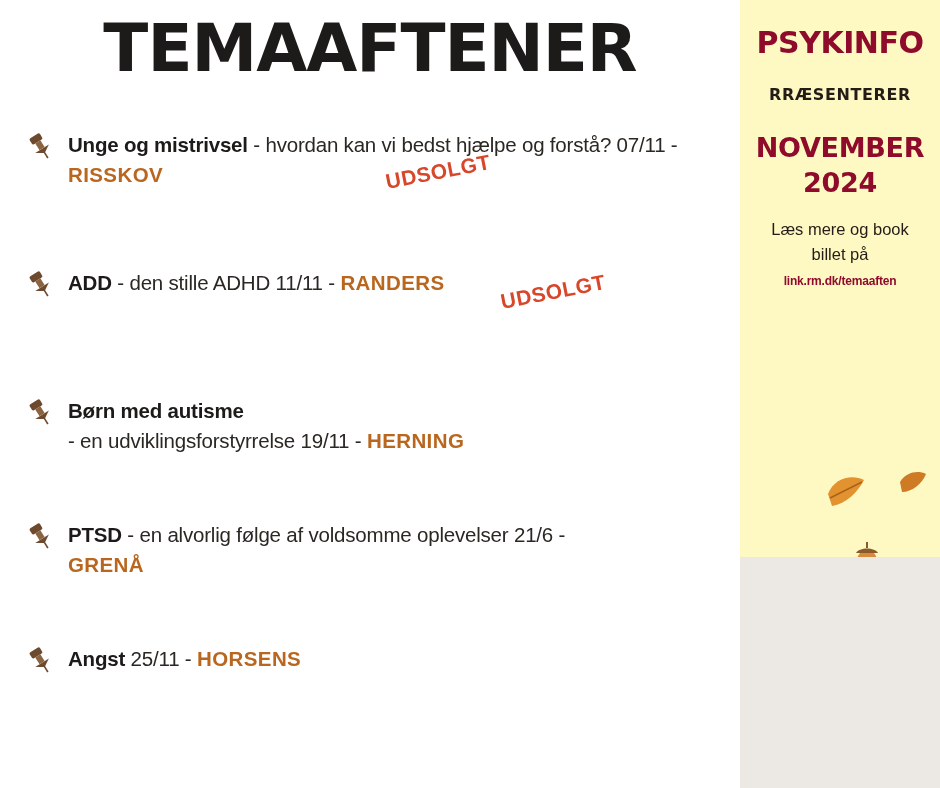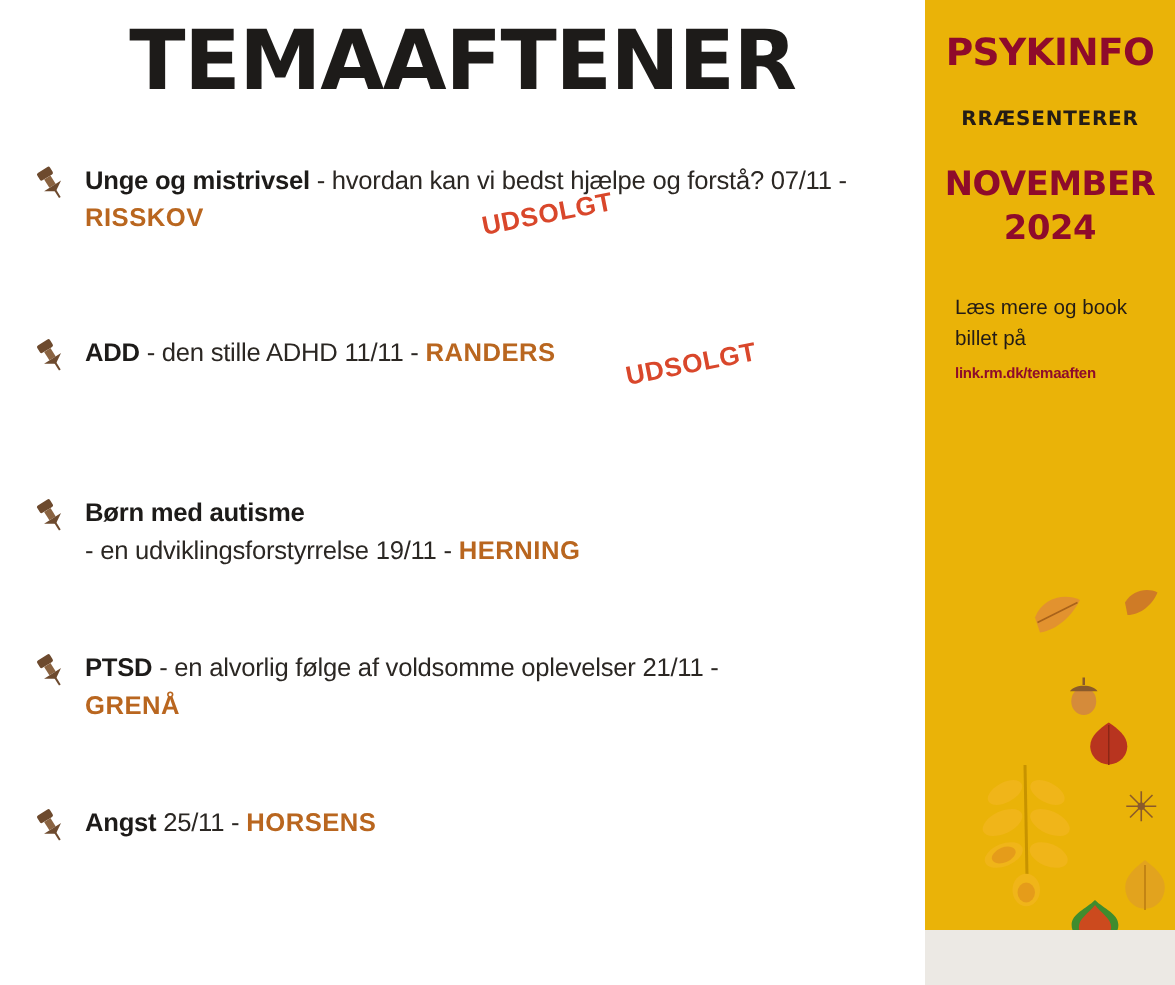--- a/index.html
+++ b/index.html
@@ -83,22 +83,22 @@
     font-weight: bold;
     font-size: 21px;
     letter-spacing: 0.5px;
     transform: rotate(-11deg);
     font-family: "Liberation Sans", sans-serif;
   }
   
   .right {
     position: relative;
     width: 200px;
-    height: 744px;
-    background: #eab308;
+    height: 557px;
+    background: #fef9c3;
     overflow: hidden;
   }
   .brand {
     margin: 24px 0 0 0;
     text-align: center;
     font-family: "DejaVu Sans", sans-serif;
     font-weight: bold;
     font-size: 30px;
     line-height: 37px;
     color: #8e0b2b;
@@ -117,25 +117,26 @@
     margin-top: 26px;
     text-align: center;
     font-family: "DejaVu Sans", sans-serif;
     font-weight: bold;
     font-size: 27px;
     line-height: 35px;
     color: #8e0b2b;
     letter-spacing: -0.3px;
   }
   .book-info {
-    margin-top: 34px;
+    margin-top: 17px;
+    text-align: center;
     font-size: 16.5px;
     line-height: 25px;
     color: #241c16;
-    padding: 0 24px;
+    padding: 0 8px;
   }
   .book-link {
     display: block;
     margin-top: 2px;
     color: #8e0b2b;
     font-weight: bold;
     font-size: 12px;
     text-decoration: none;
     letter-spacing: -0.2px;
   }
@@ -210,21 +211,21 @@
           <svg width="30" height="30" viewBox="0 0 30 30">
             <g transform="rotate(-32 15 15)">
               <rect x="9" y="2" width="12" height="7" rx="1.5" fill="#6d4a2e"></rect>
               <rect x="12" y="9" width="6" height="8" fill="#8a6341"></rect>
               <path d="M7 17 L23 17 L15 22 Z" fill="#6d4a2e"></path>
               <rect x="14.2" y="21" width="1.6" height="7" fill="#6d4a2e"></rect>
             </g>
           </svg>
         </span>
         <div class="event-text">
-          <span class="b">PTSD</span><span> - en alvorlig følge af voldsomme oplevelser 21/11 - </span><br><span class="place" style="margin-left:0;">GRENÅ</span>
+          <span class="b">PTSD</span><span> - en alvorlig følge af voldsomme oplevelser 21/6 - </span><br><span class="place" style="margin-left:0;">GRENÅ</span>
         </div>
       </div>
 
       <div class="event" style="margin-top:62px;">
         <span class="pin">
           <svg width="30" height="30" viewBox="0 0 30 30">
             <g transform="rotate(-32 15 15)">
               <rect x="9" y="2" width="12" height="7" rx="1.5" fill="#6d4a2e"></rect>
               <rect x="12" y="9" width="6" height="8" fill="#8a6341"></rect>
               <path d="M7 17 L23 17 L15 22 Z" fill="#6d4a2e"></path>

